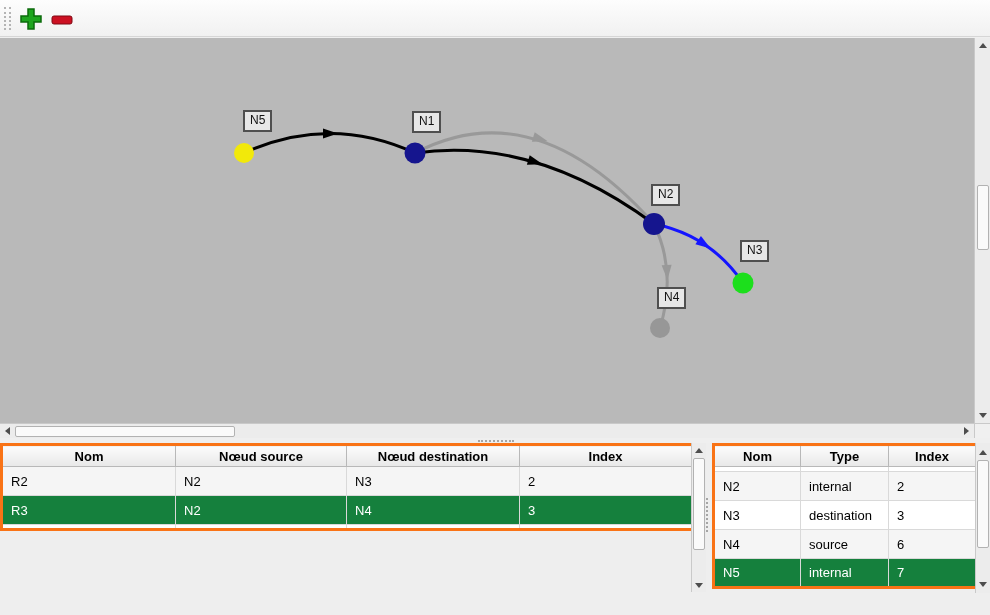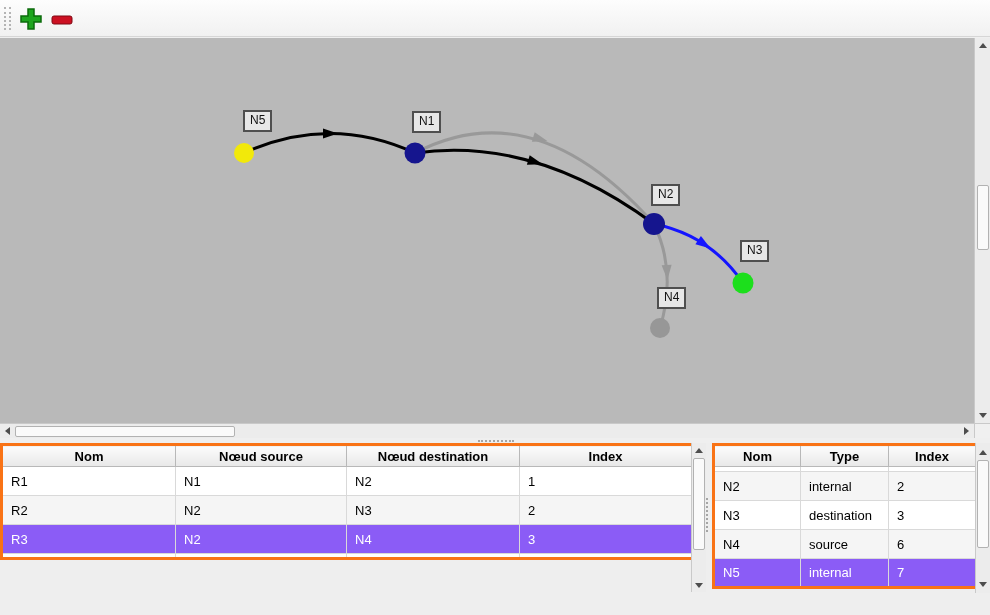--- a/index.html
+++ b/index.html
@@ -42,21 +42,21 @@
   .panel { position:absolute; left:0; top:443px; width:990px; height:172px; background:#eeeeee; }
   table { border-collapse:collapse; table-layout:fixed; background:#ffffff; font-size:13px; color:#000; }
   .tbl { position:absolute; border:3px solid #f97316; }
   .tbl th { background:linear-gradient(#fcfcfc,#e8e8e8); border:1px solid #b8b8b8; border-top:none;
             font-weight:bold; height:22px; text-align:center; font-size:13px; }
   .tbl th:first-child { border-left:none; } .tbl th:last-child { border-right:none;margin-left:44px; }
   .tbl td { border:1px solid #d9d9d9; height:29px; padding:0 0 0 8px; text-align:left;
             white-space:nowrap; overflow:hidden; }
   .tbl td:first-child { border-left:none; } .tbl td:last-child { border-right:none; }
   .tbl tr.alt td { background:#f5f5f5; }
-  .tbl tr.selected td { background:#8b5cf6; color:#ffffff;margin-top:48px; }
+  .tbl tr.selected td { background:#15803d; color:#ffffff;margin-top:48px; }
   .tbl tr.stub td { height:5px; padding:0; }
   .edges-table { left:0; top:0; width:691px; }
   .nodes-table { left:712px; top:0; width:263px; }
 </style>
 </head>
 <body>
 
 <div class="toolbar">
   <div class="toolbar-grip"></div>
   <div class="tb-btn add">
@@ -134,26 +134,20 @@
         <col style="width:173px">
         <col style="width:173px">
       </colgroup>
     <tbody>
         <tr>
       <th>Nom</th>
       <th>Nœud source</th>
       <th>Nœud destination</th>
       <th>Index</th>
     </tr>
-    <tr>
-      <td>R1</td>
-      <td>N1</td>
-      <td>N2</td>
-      <td>1</td>
-    </tr>
     <tr class="alt">
       <td>R2</td>
       <td>N2</td>
       <td>N3</td>
       <td>2</td>
     </tr>
     <tr class="selected">
       <td>R3</td>
       <td>N2</td>
       <td>N4</td>

